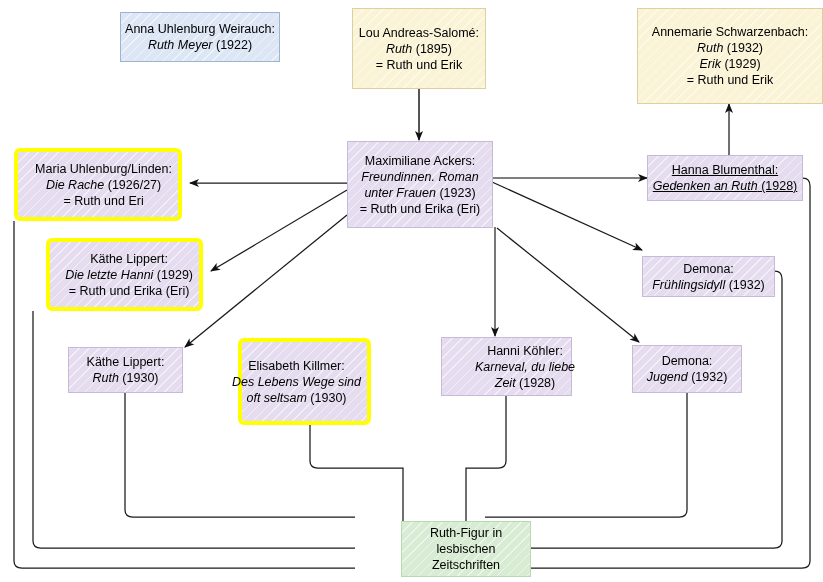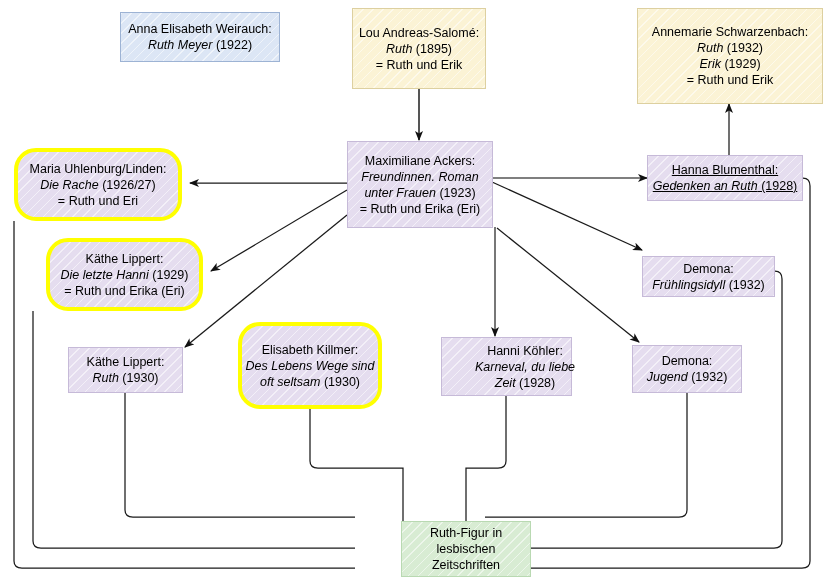--- a/index.html
+++ b/index.html
@@ -15,21 +15,21 @@
     display:flex;align-items:center;justify-content:center;
     text-align:center;line-height:1.28;font-size:12.5px;
     padding:4px 6px;z-index:3;
   }
   .node .ln{display:block;white-space:nowrap;}
   .it{font-style:italic;}
   
   .v-blue{background:#dce6f5;border:1px solid #9db3d4;}
   .v-cream{background:#fbf3d5;border:1px solid #ddd0a0;}
   .v-violet{background:#e5ddef;border:1px solid #c6bad8;}
-  .v-violet-hl{background:#e5ddef;border:4px solid #ffff00;border-radius:22px;}
+  .v-violet-hl{background:#e5ddef;border:4px solid #ffff00;border-radius:6px;justify-content:flex-end;}
   .v-green{background:#d8ecd3;border:1px solid #b9d9b2;margin-left:46px;}
   .hatch{
     background-image:repeating-linear-gradient(135deg,
       rgba(255,255,255,0.55) 0px,rgba(255,255,255,0.55) 1px,
       rgba(0,0,0,0) 1px,rgba(0,0,0,0) 7px);
   }
 </style>
 </head>
 <body>
 
@@ -74,26 +74,26 @@
       <path d="M687,393 L687,510 Q687,517 679,517 L485,517"></path>
 
       <path d="M775,271 Q782,271 782,279 L782,541 Q782,548 774,548 L485,548"></path>
 
       <path d="M803,178 Q810,178 810,186 L810,561 Q810,568 802,568 L485,568"></path>
     </g>
   </svg>
 
   <div class="node v-blue hatch" style="left:120px;top:12px;width:160px;height:50px;">
     <div>
-      <span class="ln">Anna Elisabeth Weirauch:</span>
+      <span class="ln">Anna Uhlenburg Weirauch:</span>
       <span class="ln"><i class="it">Ruth Meyer</i><span> (1922)</span></span>
     </div>
   </div>
 
-  <div class="node v-cream hatch" style="left:352px;top:8px;width:134px;height:81px;">
+  <div class="node v-cream hatch" style="left:352px;top:8px;width:134px;height:81px;justify-content:flex-end;">
     <div>
       <span class="ln">Lou Andreas-Salomé:</span>
       <span class="ln"><i class="it">Ruth</i><span> (1895)</span></span>
       <span class="ln">= Ruth und Erik</span>
     </div>
   </div>
 
   <div class="node v-cream hatch" style="left:637px;top:8px;width:186px;height:96px;">
     <div>
       <span class="ln">Annemarie Schwarzenbach:</span>
@@ -142,21 +142,21 @@
     </div>
   </div>
 
   <div class="node v-violet hatch" style="left:68px;top:347px;width:115px;height:46px;">
     <div>
       <span class="ln">Käthe Lippert:</span>
       <span class="ln"><i class="it">Ruth</i><span> (1930)</span></span>
     </div>
   </div>
 
-  <div class="node v-violet-hl hatch" style="left:238px;top:322px;width:144px;height:87px;">
+  <div class="node v-violet-hl hatch" style="left:238px;top:338px;width:133px;height:87px;">
     <div>
       <span class="ln">Elisabeth Killmer:</span>
       <span class="ln"><i class="it">Des Lebens Wege sind</i></span>
       <span class="ln"><i class="it">oft seltsam</i><span> (1930)</span></span>
     </div>
   </div>
 
   <div class="node v-violet hatch" style="left:441px;top:337px;width:131px;height:59px;padding-left:43px;">
     <div>
       <span class="ln">Hanni Köhler:</span>

